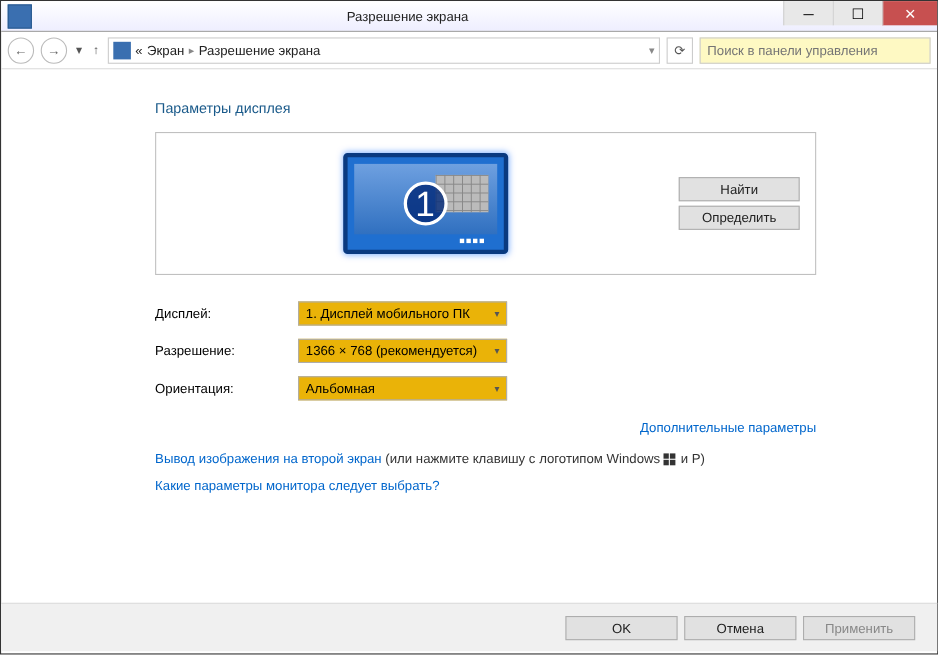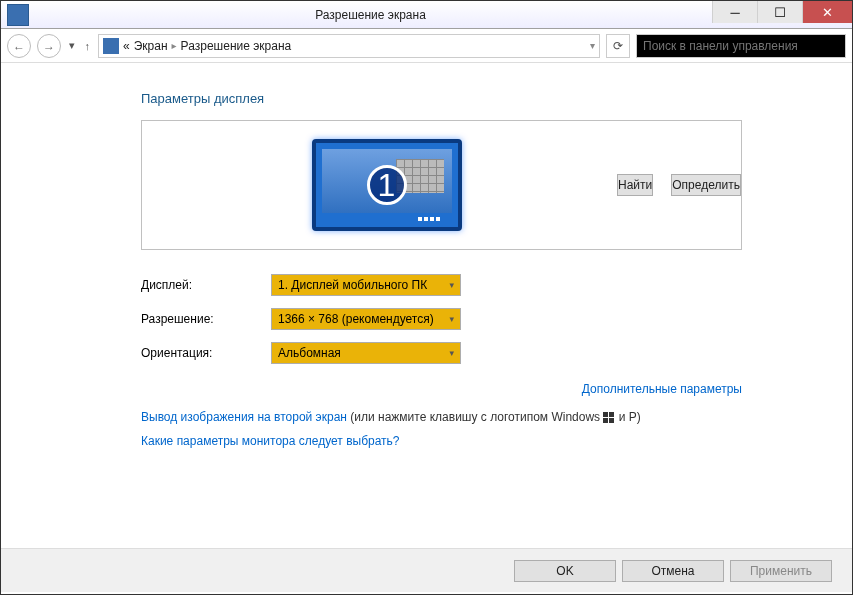--- a/index.html
+++ b/index.html
@@ -11,32 +11,32 @@
 .winbtn { width: 45px; height: 22px; display: flex; align-items: center; justify-content: center; font-size: 13px; border-left: 1px solid #d0d0d0; background: #e8e8e8; cursor: default; }
 .winbtn.close { background: #c75050; color: #fff; width: 50px; }
 .navbar { height: 34px; border-bottom: 1px solid #ddd; display: flex; align-items: center; padding: 0 6px; gap: 6px; font-size: 12px; }
 .navbtn { width: 24px; height: 24px; border-radius: 50%; border: 1px solid #bbb; display: flex; align-items: center; justify-content: center; color: #666; background: #fff; }
 .navarrow { font-size: 11px; color: #555; padding: 0 2px; }
 .pathbar { flex: 1; height: 24px; border: 1px solid #ccc; display: flex; align-items: center; padding: 0 4px; gap: 4px; color: #222; background: #fff; }
 .pathbar .miniicon { width: 16px; height: 16px; background: #3a6fb0; }
 .pathbar .crumb-sep { color: #888; font-size: 10px; }
 .pathbar .crumb-drop { margin-left: auto; color: #888; font-size: 10px; }
 .refreshbtn { width: 24px; height: 24px; border: 1px solid #ccc; display: flex; align-items: center; justify-content: center; color: #555; background: #fff; }
-.searchbox { width: 210px; height: 24px; border: 1px solid #ccc; padding: 0 6px; font-size: 12px; color: #888; background: #000000; }
+.searchbox { width: 210px; height: 24px; border: 1px solid #ccc; padding: 0 6px; font-size: 12px; color: #888; background: #fef9c3; }
 .content { padding: 28px 110px 0 140px; font-size: 12px; }
 .heading { color: #1a5a8a; font-size: 13px; margin-bottom: 14px; font-weight: normal; }
 .monitor-panel { border: 1px solid #c0c0c0; padding: 14px; display: flex; align-items: center; margin-bottom: 24px; height: 130px; }
 .monitor-wrap { flex: 1; display: flex; justify-content: center; }
 .monitor { width: 150px; height: 92px; background: #1f6fd0; border: 4px solid #0a3a80; border-radius: 4px; display: flex; align-items: center; justify-content: center; position: relative; box-shadow: 0 0 6px rgba(0,100,255,.5); }
 .monitor .screen-inner { position: absolute; top: 6px; left: 6px; right: 6px; bottom: 14px; background: linear-gradient(#6ea0e0,#3070c0); }
 .monitor .grid { position: absolute; top: 16px; right: 14px; width: 48px; height: 34px; background-image: linear-gradient(#888 1px, transparent 1px), linear-gradient(90deg, #888 1px, transparent 1px); background-size: 8px 8px; background-color: #bbb; }
 .monitor .num { position: relative; font-size: 32px; color: #fff; background: rgba(0,40,120,.8); width: 40px; height: 40px; border-radius: 50%; display: flex; align-items: center; justify-content: center; border: 3px solid #fff; z-index: 2; }
 .monitor .taskbar { position: absolute; bottom: 4px; right: 10px; width: 30px; height: 6px; display: flex; gap: 2px; }
 .monitor .taskbar span { width: 4px; height: 4px; background: #fff; }
-.panel-btns { display: flex; flex-direction: row; gap: 18px; width: 110px; }
+.panel-btns { display: flex; flex-direction: column; gap: 4px; width: 110px; }
 .btn { height: 22px; border: 1px solid #adadad; background: #e1e1e1; font-size: 12px; color: #222; cursor: default; }
 .btn:disabled { color: #888; }
 .fields { display: flex; flex-direction: column; gap: 12px; margin-bottom: 18px; }
 .field { display: flex; align-items: center; }
 .field label { width: 130px; }
 .select { width: 190px; height: 22px; border: 1px solid #adadad; background: #eab308; font-size: 12px; display: flex; align-items: center; padding: 10px 6px; position: relative; cursor: default; }
 .select .arrow { position: absolute; right: 6px; font-size: 9px; color: #555; }
 .right-link { text-align: right; margin-bottom: 14px; }
 a.link { color: #0066cc; text-decoration: none; font-size: 12px; cursor: pointer; }
 .line { margin-bottom: 10px; font-size: 12px; }

